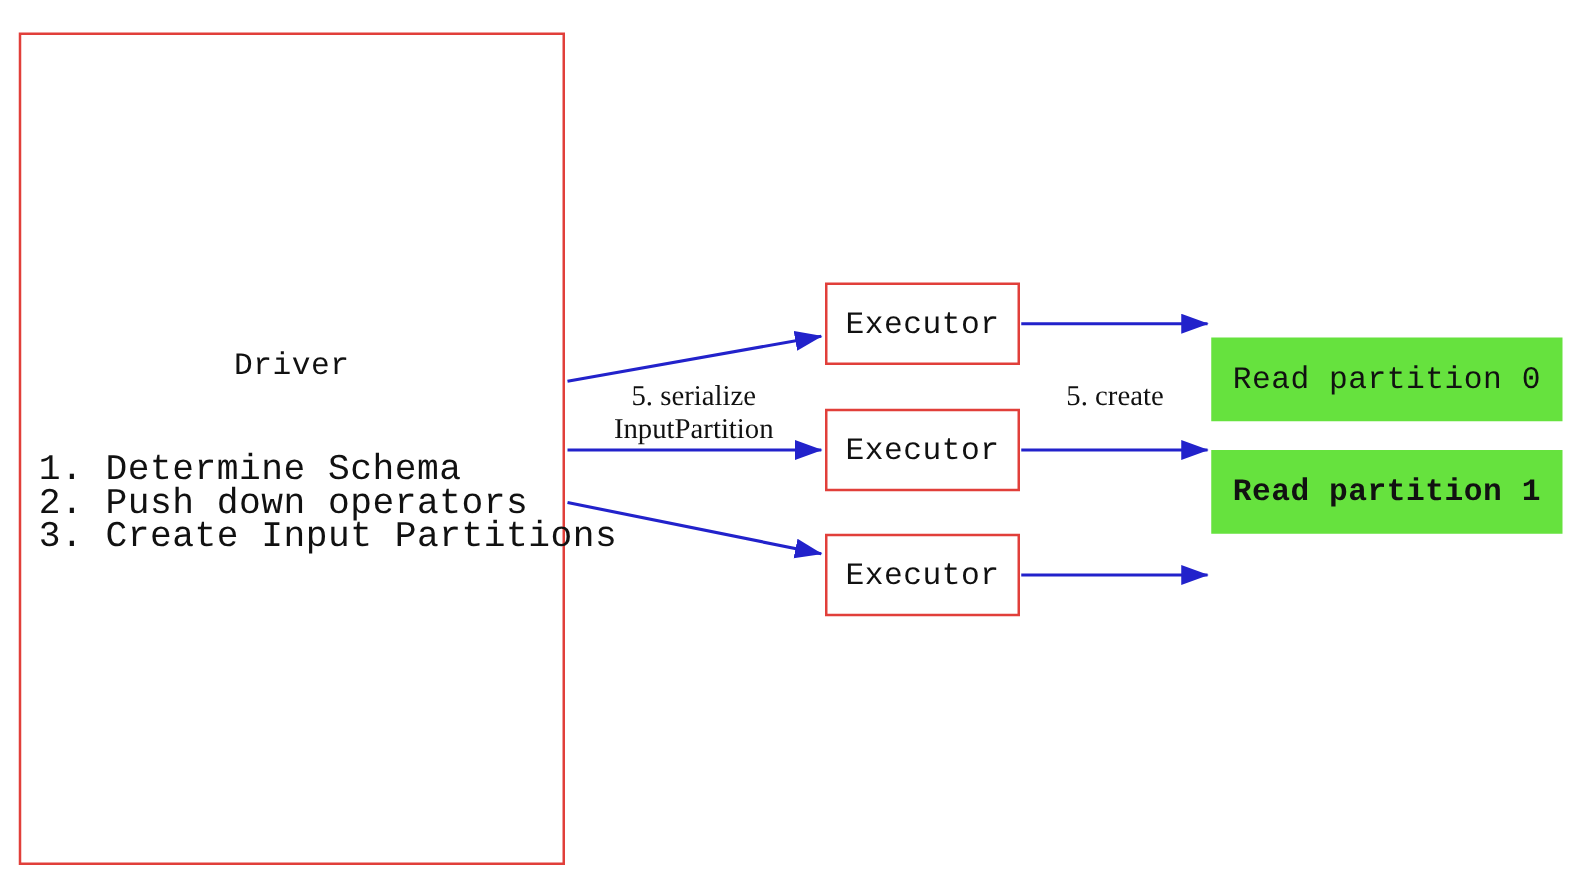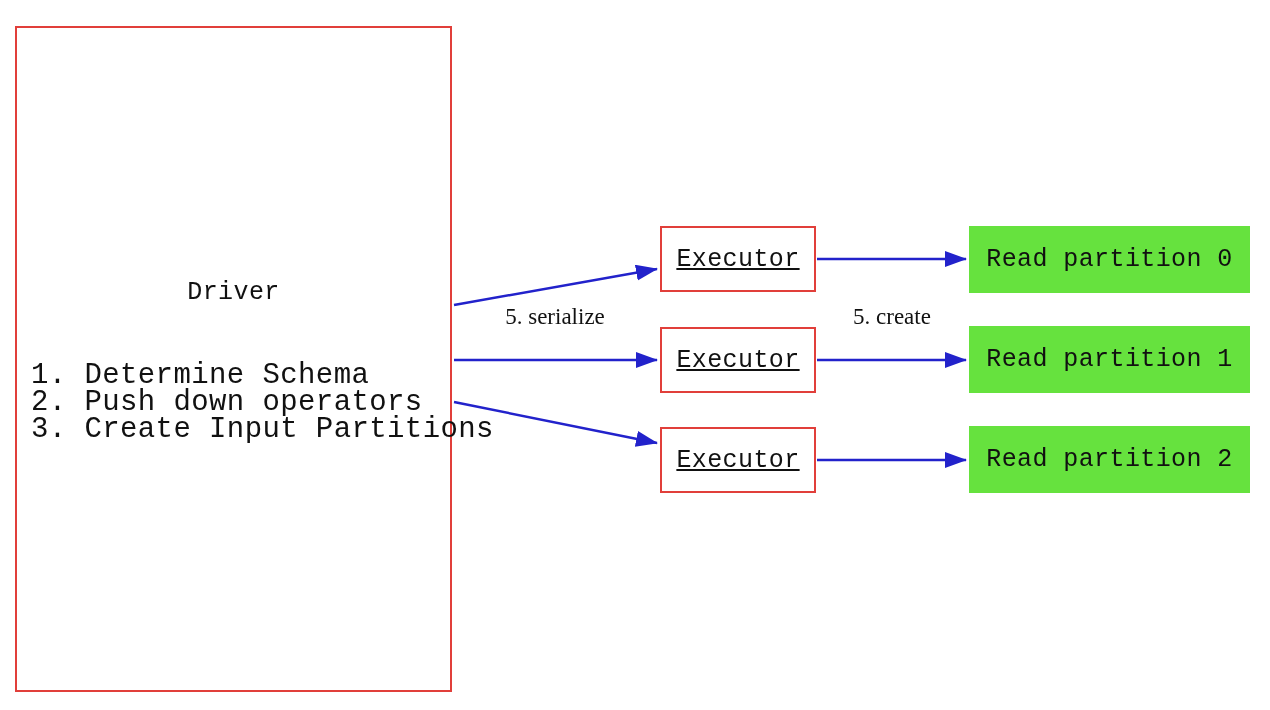--- a/index.html
+++ b/index.html
@@ -59,33 +59,33 @@
     justify-content: center;
     font-size: 25px;
     letter-spacing: 0.4px;
   }
   .executor {
     width: 156px;
     height: 66px;
     left: 660px;
     border: 2px solid #e13f3a;
     background: #ffffff;
-    text-decoration: underline;
   }
   .executor.row1 { top: 226px; }
   .executor.row2 { top: 327px; }
   .executor.row3 { top: 427px; }
   .partition {
     width: 281px;
     height: 67px;
     left: 969px;
     background: #66e23e;
+    margin-top: 44px;
   }
   .partition.row1 { top: 226px; }
-  .partition.row2 { top: 326px; }
+  .partition.row2 { top: 316px; font-weight: bold; }
   .partition.row3 { top: 426px; }
   .edge-label {
     position: absolute;
     text-align: center;
     font-size: 23px;
     line-height: 26px;
   }
   .edge-label.serialize {
     left: 455px;
     top: 304px;
@@ -116,24 +116,24 @@
 2. Push down operators
 3. Create Input Partitions</div>
   </div>
 
   <div class="node executor row1 mono">Executor</div>
   <div class="node executor row2 mono">Executor</div>
   <div class="node executor row3 mono">Executor</div>
 
   <div class="node partition row1 mono">Read partition 0</div>
   <div class="node partition row2 mono">Read partition 1</div>
-  <div class="node partition row3 mono">Read partition 2</div>
 
   <div class="edge-label serialize serif">
     <div>5. serialize</div>
+    <div>InputPartition</div>
   </div>
   <div class="edge-label create-reader serif">
     <div>5. create</div>
   </div>
 
   <svg class="arrows-svg" viewBox="0 0 1270 710" xmlns="http://www.w3.org/2000/svg">
     <defs>
       <marker id="ah" markerUnits="userSpaceOnUse" markerWidth="24" markerHeight="18" refX="21" refY="8" orient="auto">
         <path d="M0,0 L22,8 L0,16 Z" fill="#2222cb"></path>
       </marker>

